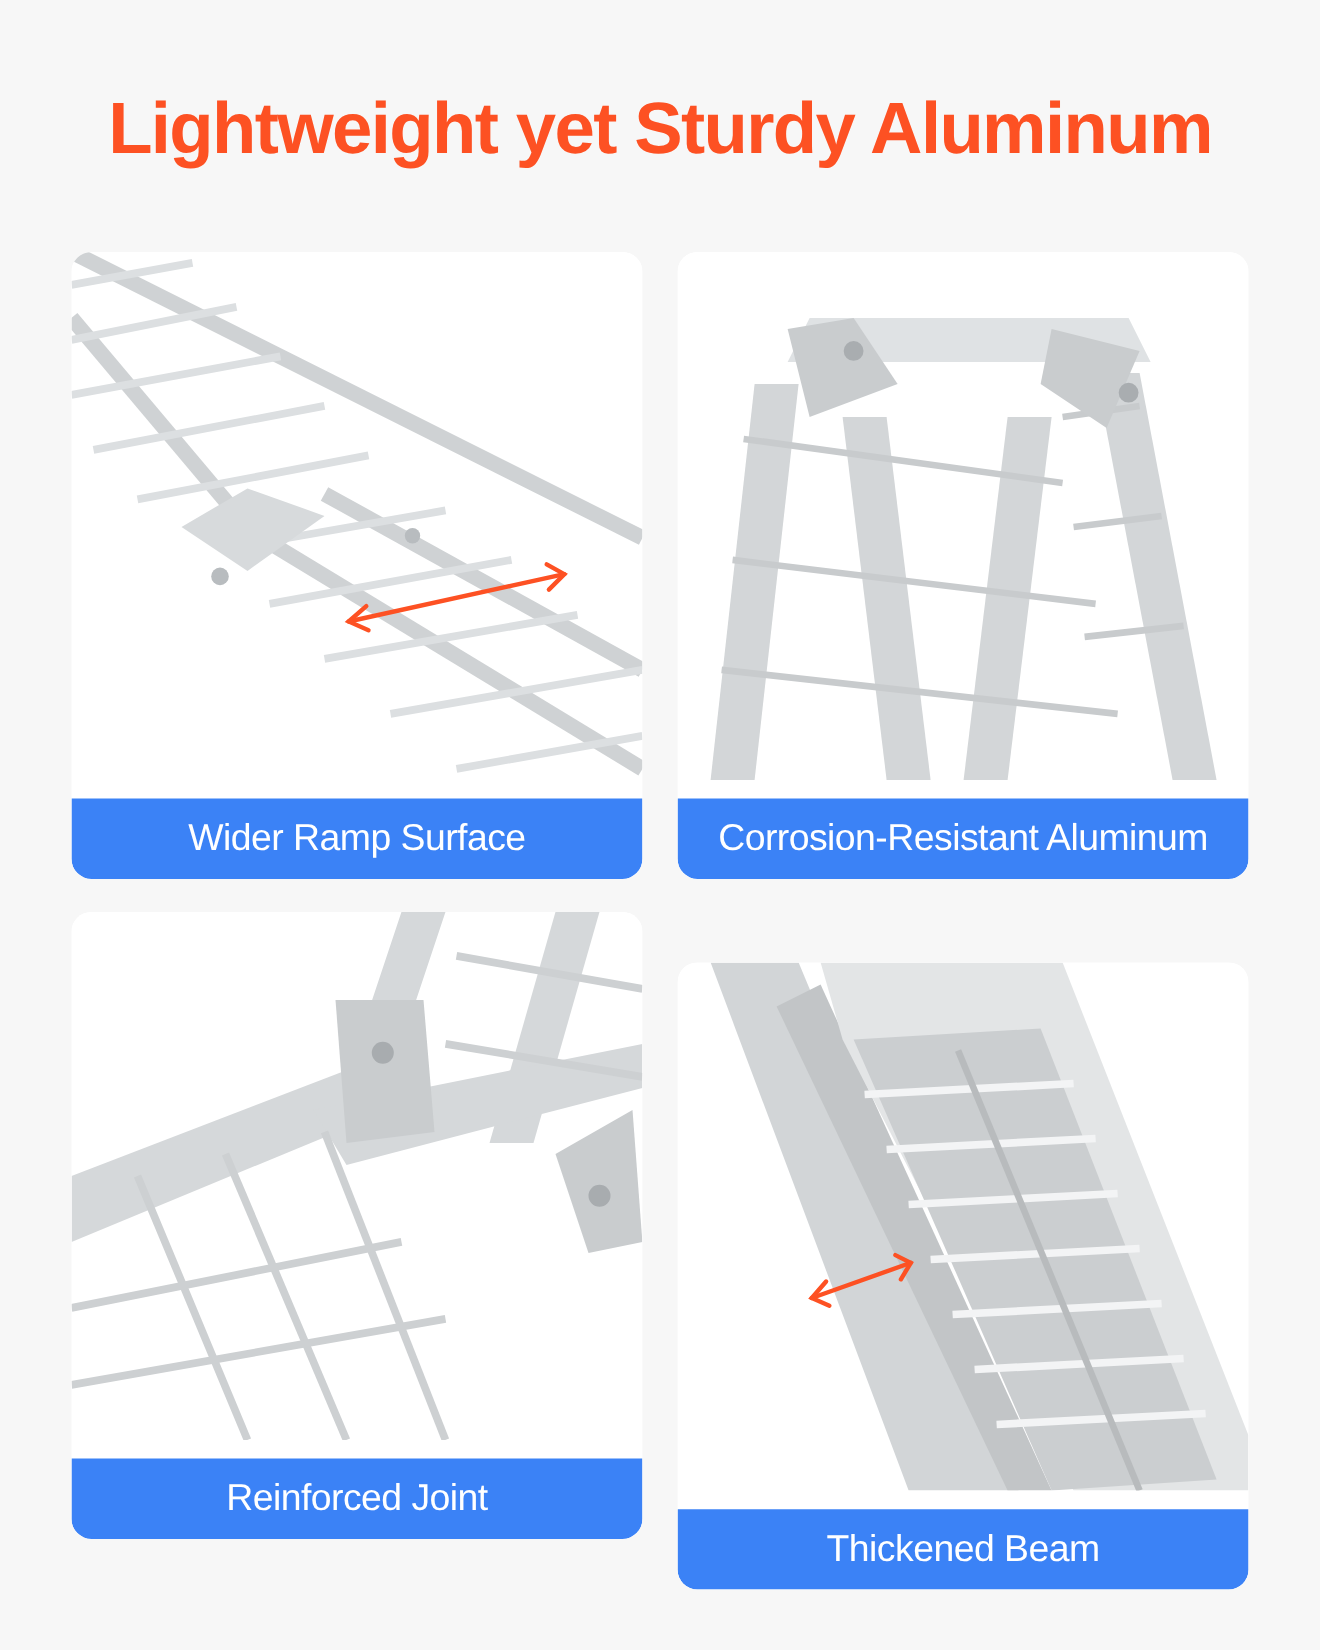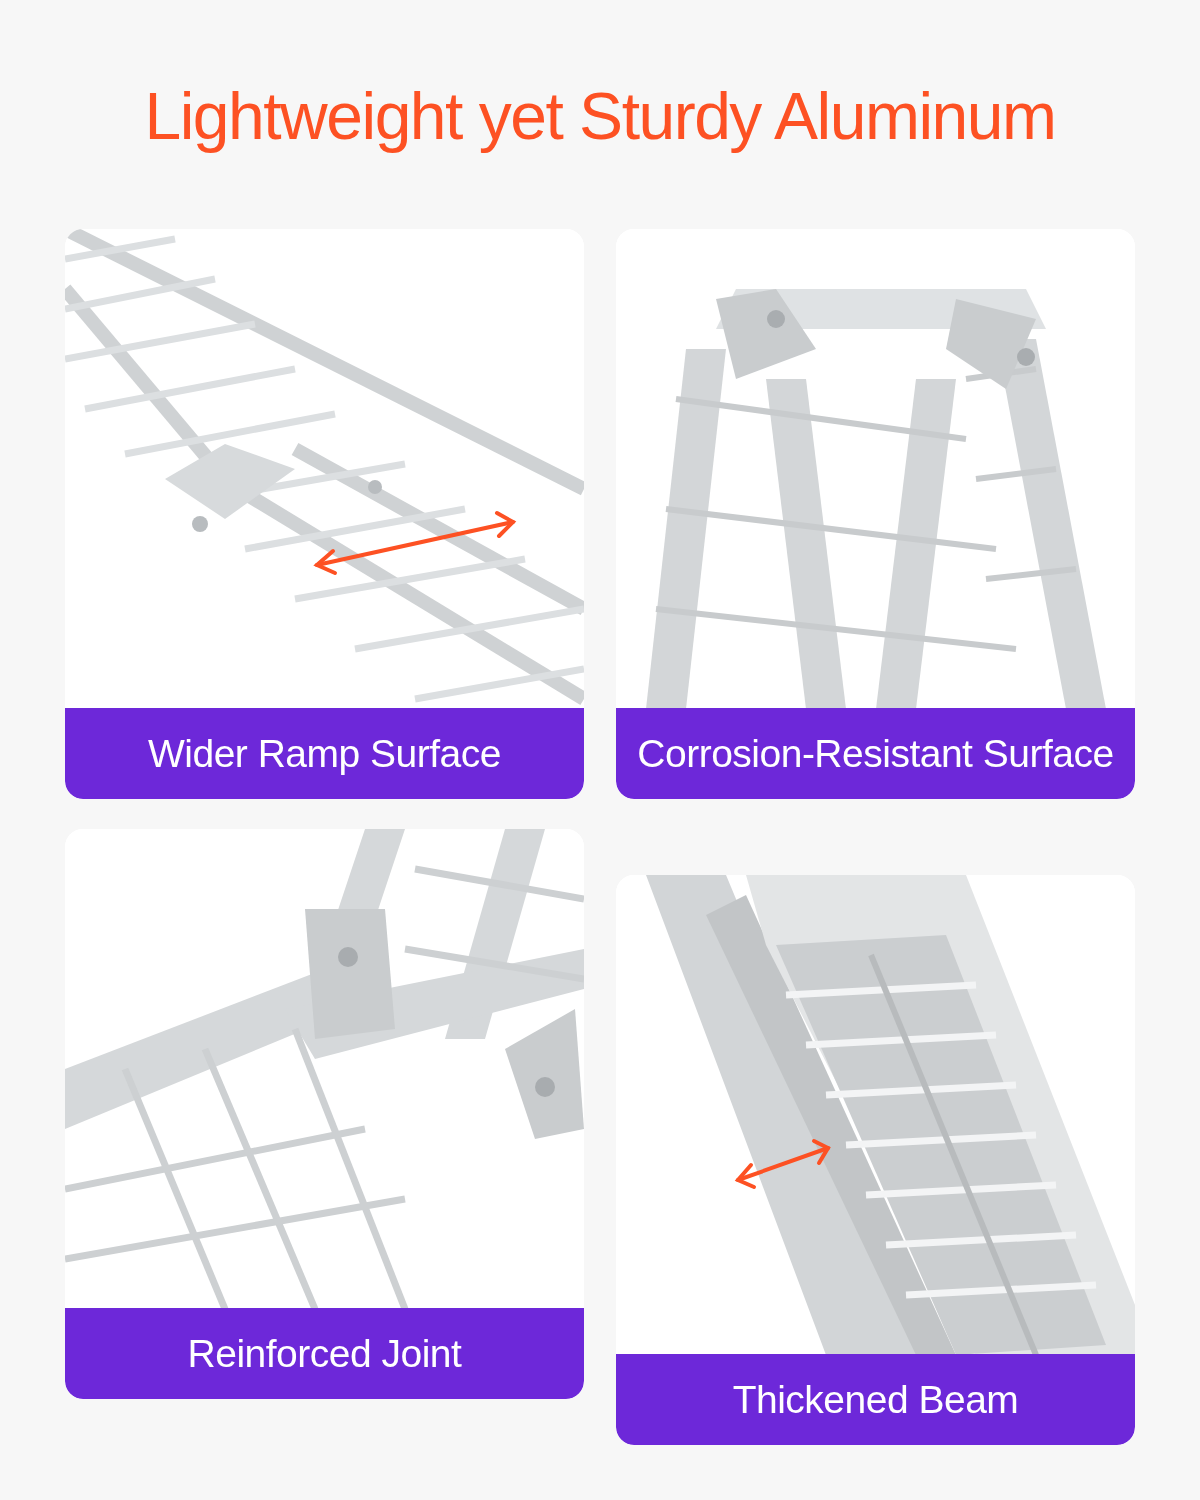--- a/index.html
+++ b/index.html
@@ -1,32 +1,32 @@
 <!DOCTYPE html>
 <html><head>
   <meta charset="utf-8">
   <style>
     * { box-sizing: border-box; margin: 0; padding: 0; }
     html, body { width: 1200px; height: 1500px; background: #f7f7f7; overflow: hidden; }
     body { font-family: "Liberation Sans", sans-serif; position: relative; }
     .title {
       position: absolute; left: 0; top: 78px; width: 1200px; text-align: center;
-      font-family: "Liberation Sans", sans-serif; font-weight: 400; font-size: 66px;
+      font-family: "Liberation Sans", sans-serif; font-weight: 700; font-size: 66px;
       color: #fd5123; letter-spacing: -1.5px;
     }
     .card {
       position: absolute; width: 519px; height: 570px; border-radius: 18px;
       background: #ffffff; overflow: hidden;
     }
     .card .photo { position: absolute; left: 0; top: 0; width: 100%; height: 480px; }
     .card .photo svg { width: 100%; height: 100%; display: block; }
     .card .label {
-      position: absolute; left: 0; right: 0; bottom: 0; height: 91px;
-      background: #6d28d9; color: #ffffff; display: flex; align-items: center;
-      justify-content: center; text-align: center; font-size: 39px; line-height: 39px;
+      position: absolute; left: 0; right: 0; bottom: 0; height: 73px;
+      background: #3b82f6; color: #ffffff; display: flex; align-items: center;
+      justify-content: center; text-align: center; font-size: 34px; line-height: 39px;
       font-family: "Liberation Sans", sans-serif; letter-spacing: -0.5px;
       border-radius: 0 0 18px 18px;
     }
     #c1 { left: 65px; top: 229px; }
     #c2 { left: 616px; top: 229px; }
     #c3 { left: 65px; top: 829px; }
     #c4 { left: 616px; top: 829px; margin-top: 46px; }
   </style>
 </head>
 <body>
@@ -86,21 +86,21 @@
         <line x1="350" y1="150" x2="420" y2="140"></line>
         <line x1="360" y1="250" x2="440" y2="240"></line>
         <line x1="370" y1="350" x2="460" y2="340"></line>
       </g>
       <polygon points="100,70 160,60 200,120 120,150" fill="#c9ccce"></polygon>
       <polygon points="340,70 420,90 390,160 330,120" fill="#c9ccce"></polygon>
       <circle cx="160" cy="90" r="9" fill="#a9adb0"></circle>
       <circle cx="410" cy="128" r="9" fill="#a9adb0"></circle>
     </svg>
   </div>
-  <div class="label">Corrosion-Resistant Surface</div>
+  <div class="label">Corrosion-Resistant Aluminum</div>
 </div>
 
 <div class="card" id="c3">
   <div class="photo">
     <svg viewBox="0 0 519 480" preserveAspectRatio="none">
       <rect width="519" height="480" fill="#ffffff"></rect>
       <g fill="#d5d8da">
         <polygon points="300,0 340,0 300,120 260,120"></polygon>
         <polygon points="440,0 480,0 420,210 380,210"></polygon>
         <polygon points="0,240 260,140 290,180 0,300"></polygon>

